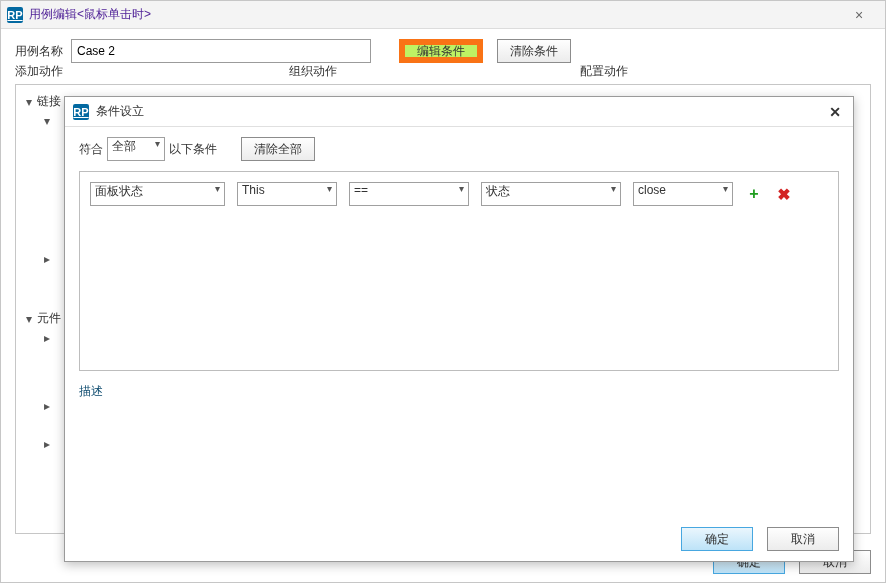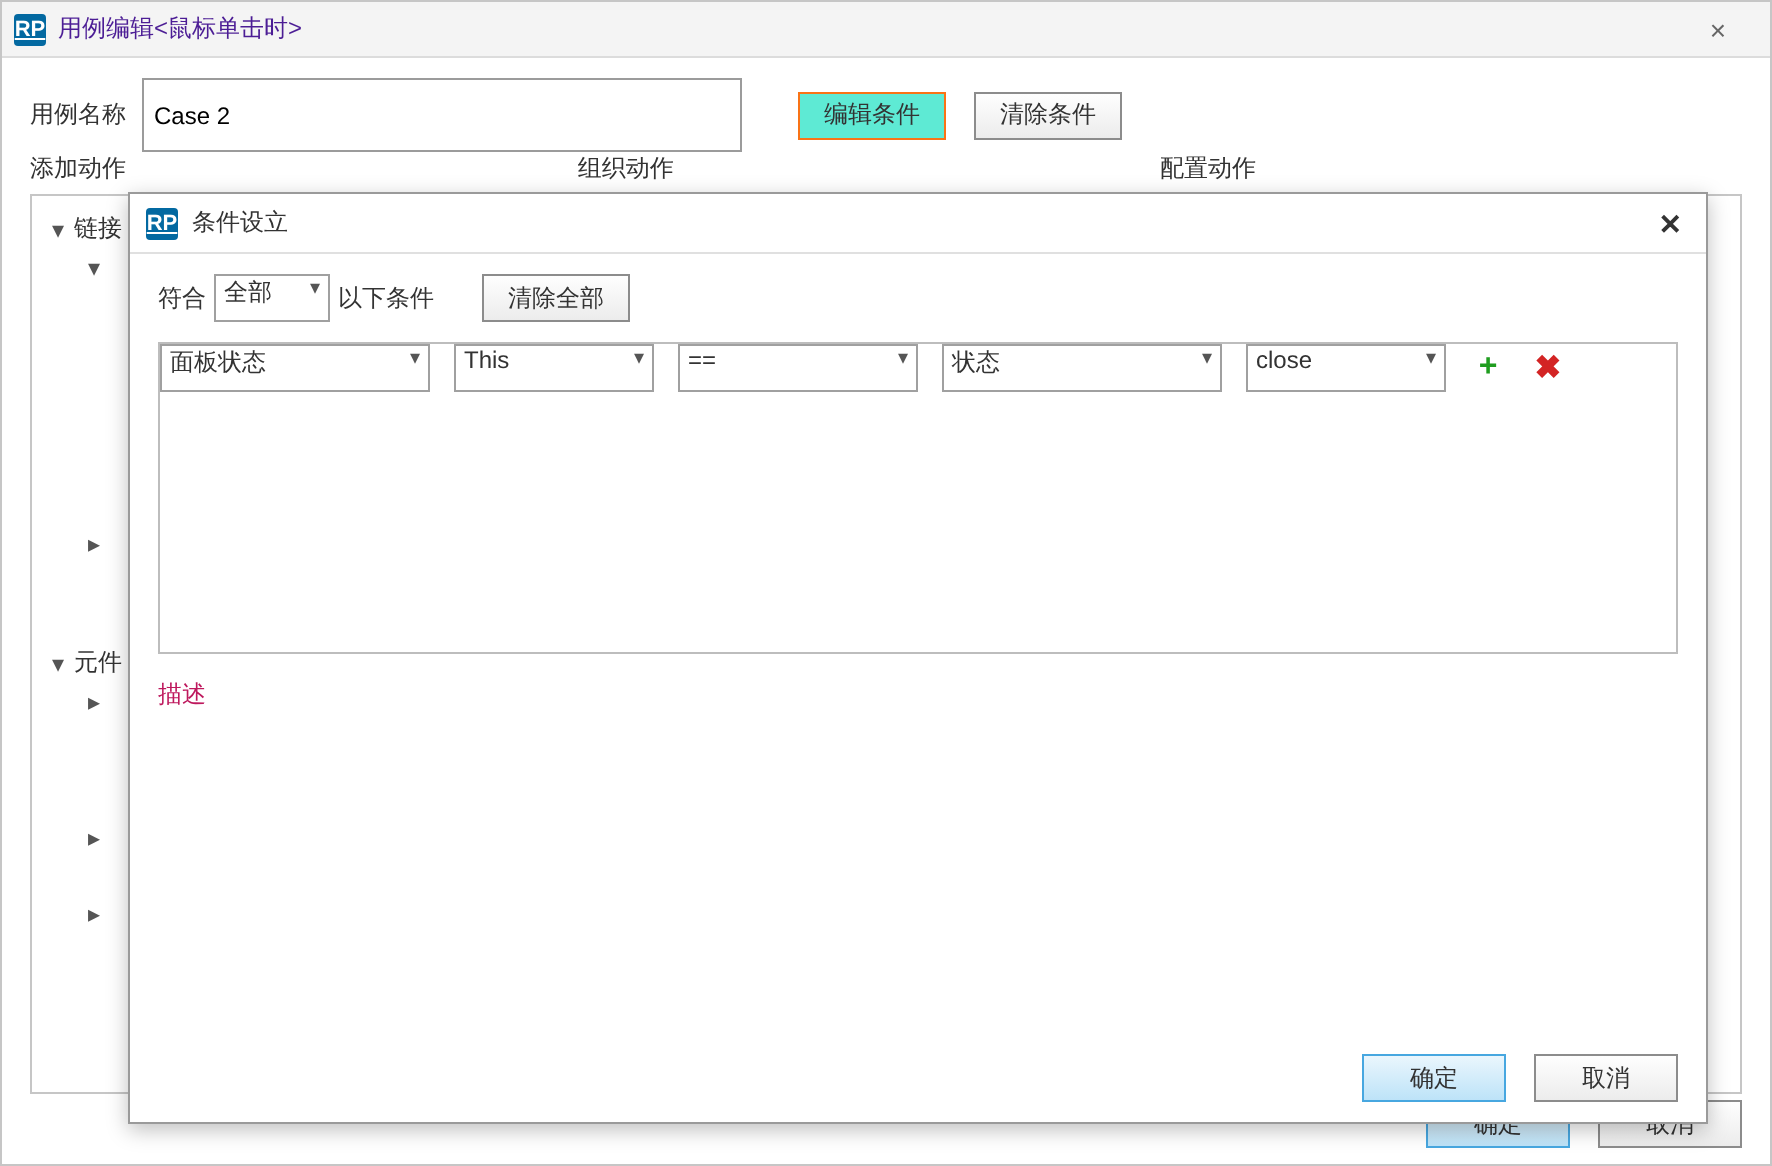--- a/index.html
+++ b/index.html
@@ -21,30 +21,30 @@
     background: #0369a1; color: #fff; border-radius: 2px; font-size: 11px; font-weight: bold; text-decoration: underline;
   }
   .title-text { color: #4c1d95; margin-left: 6px; }
   .close-x { width: 40px; text-align: center; color: #666; font-size: 14px; }
   .parent-body { padding: 10px 14px; }
 
   .row { display: flex; align-items: center; }
   .label { color: #333; }
 
   .case-name-input {
-    width: 300px; height: 37px; border: 1px solid #9b9b9b; padding: 0 5px;
+    width: 300px; height: 24px; border: 1px solid #9b9b9b; padding: 0 5px;
     font-size: 12px; margin-left: 8px;
   }
   .btn {
     height: 24px; min-width: 72px; padding: 0 12px; border: 1px solid #8c8c8c;
     background: linear-gradient(#fefefe, #ececec); font-size: 12px; color: #333;
     display: inline-flex; align-items: center; justify-content: center;
     cursor: default;
   }
-  .btn.selected { background: #5eead4; border: 1px solid #f97316; }
+  .btn.selected { background: #bef264; border: 6px solid #f97316; }
   .btn.primary { background: linear-gradient(#eaf6fd, #bde3f8); border: 1px solid #47a7e0; }
 
   .cols-header {
     display: flex; font-size: 12px; color: #333;
   }
   .cols-header .c1 { flex: 0 0 32%; }
   .cols-header .c2 { flex: 0 0 34%; }
   .cols-header .c3 { flex: 0 0 34%; }
 
   .tree {
@@ -68,25 +68,25 @@
   .match-row { display: flex; align-items: center; gap: 4px; }
 
   .select {
     height: 24px; border: 1px solid #a0a0a0; background: #fff; padding: 0 4px;
     display: inline-flex; align-items: flex-start; justify-content: space-between;
     font-size: 12px; color: #333;
   }
   .select .arrow { color: #555; font-size: 10px; margin-left: 4px; }
 
   .cond-area {
-    border: 1px solid #bdbdbd; margin-top: 10px; padding: 0; height: 156px;
+    border: 1px solid #bdbdbd; margin-top: 10px; padding: 10px; height: 200px;
   }
   .cond-row { display: flex; align-items: center; gap: 12px; }
 
-  .desc-label { margin-top: 12px; color: #be185d; }
+  .desc-label { margin-top: 12px; color: #0c4a6e; }
   .desc-box {
     border: 1px solid #bdbdbd; background: #fff; flex:1;
     margin-top: 2px; padding: 6px 8px; font-size: 12px; color: #333;
     min-height: 110px;
   }
 
   .modal-footer {
     height: 44px; display: flex; align-items: center; justify-content: flex-end;
     padding: 0 14px; gap: 14px;
   }

